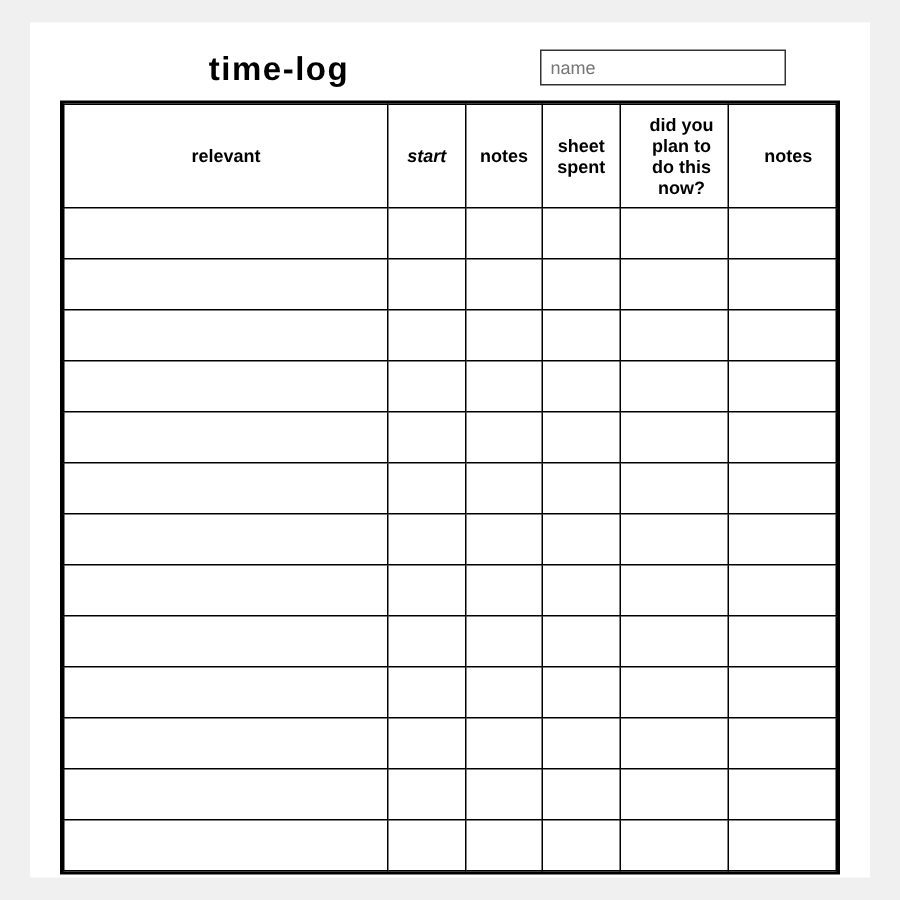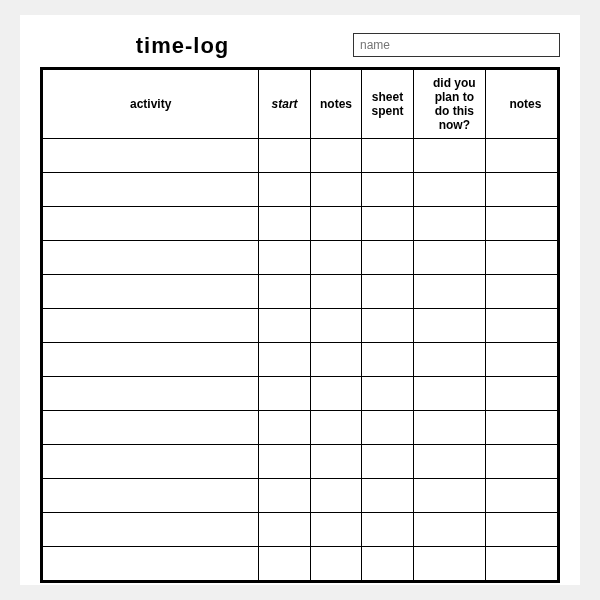--- a/index.html
+++ b/index.html
@@ -44,21 +44,21 @@
       gap: 4px;
       min-width: 200px;
     }
 
     .field-input {
       border: 1px solid #333;
       padding: 3px 6px;
       font-size: 12px;
       color: #555;
       background: #fff;
-      width: 207px;
+      width: 164px;
       height: 24px;
     }
 
     .table-container {
       border: 2px solid #000;
     }
 
     table {
       width: 100%;
       border-collapse: collapse;
@@ -107,21 +107,21 @@
     </div>
     <div class="fields-area">
       <input class="field-input" type="text" placeholder="name" style="">
     </div>
   </div>
 
   <div class="table-container">
     <table>
       <thead>
         <tr>
-          <th class="activity-col">activity</th>
+          <th class="activity-col">relevant</th>
           <th class="start-col">start</th>
           <th class="finish-col">notes</th>
           <th class="time-col">sheet spent</th>
           <th class="plan-col">did you plan to do this now?</th>
           <th class="notes-col">notes</th>
         </tr>
       </thead>
       <tbody id="table-body">
       <tr>
             <td></td>

